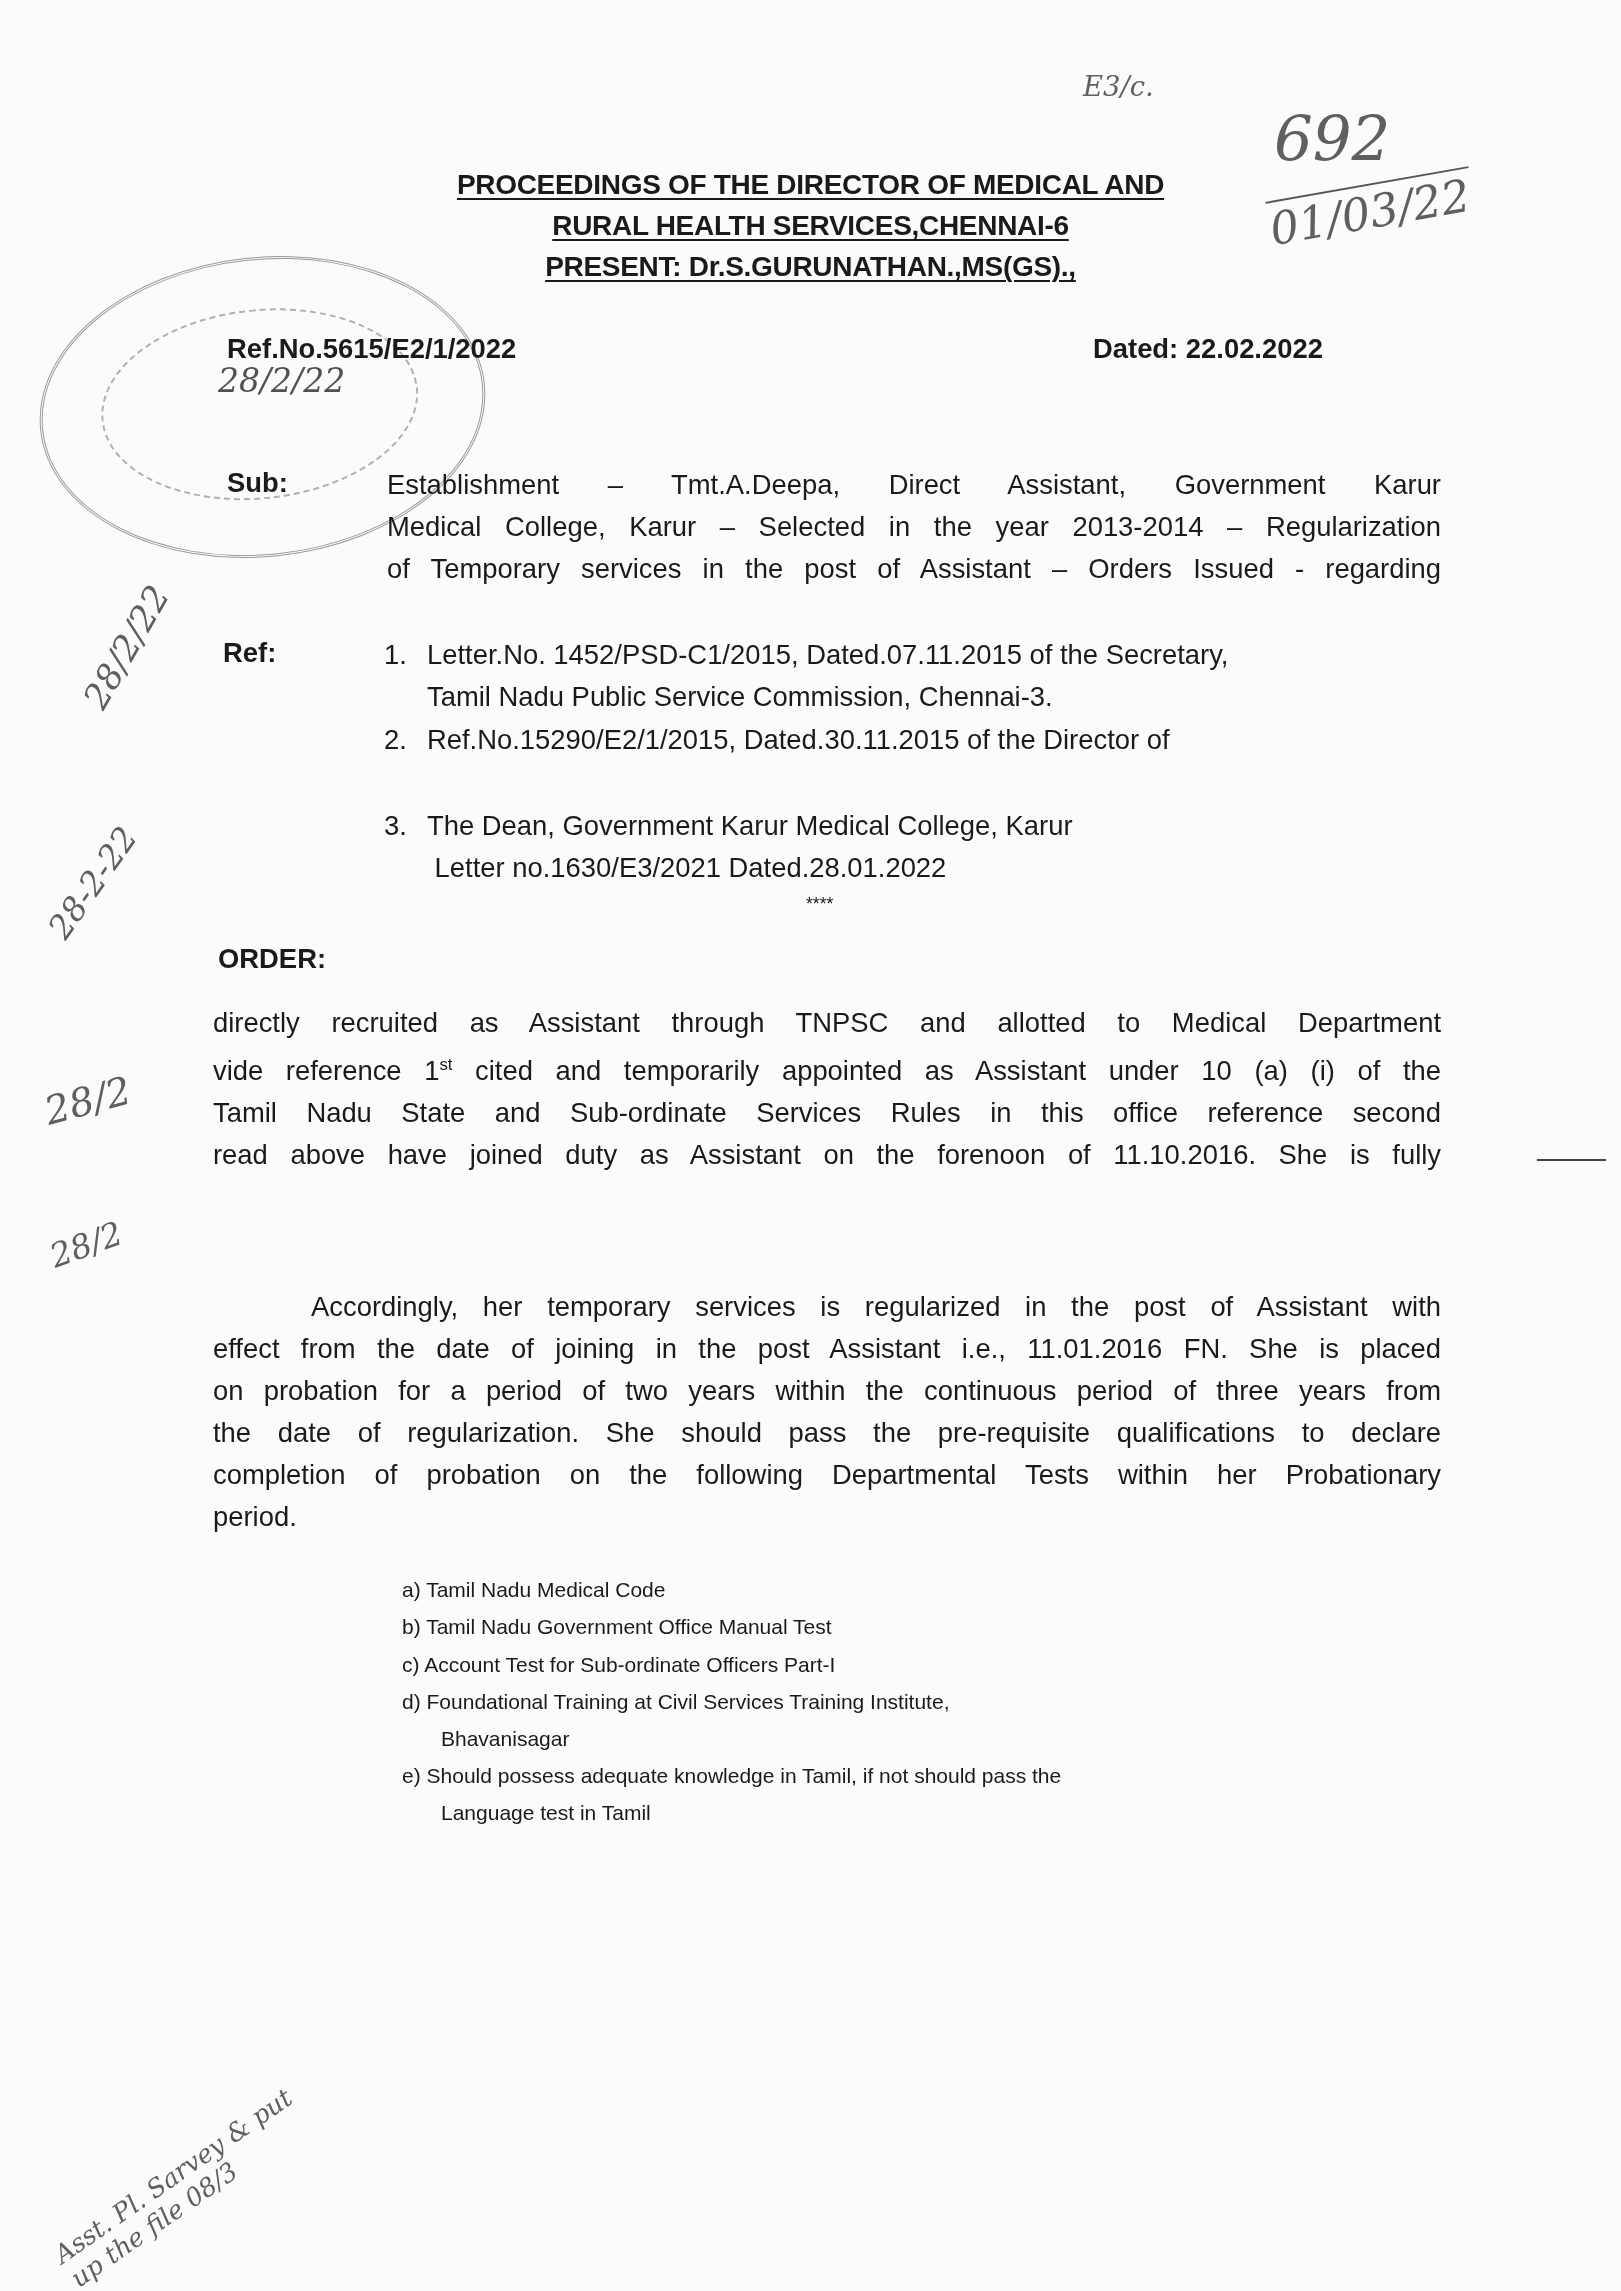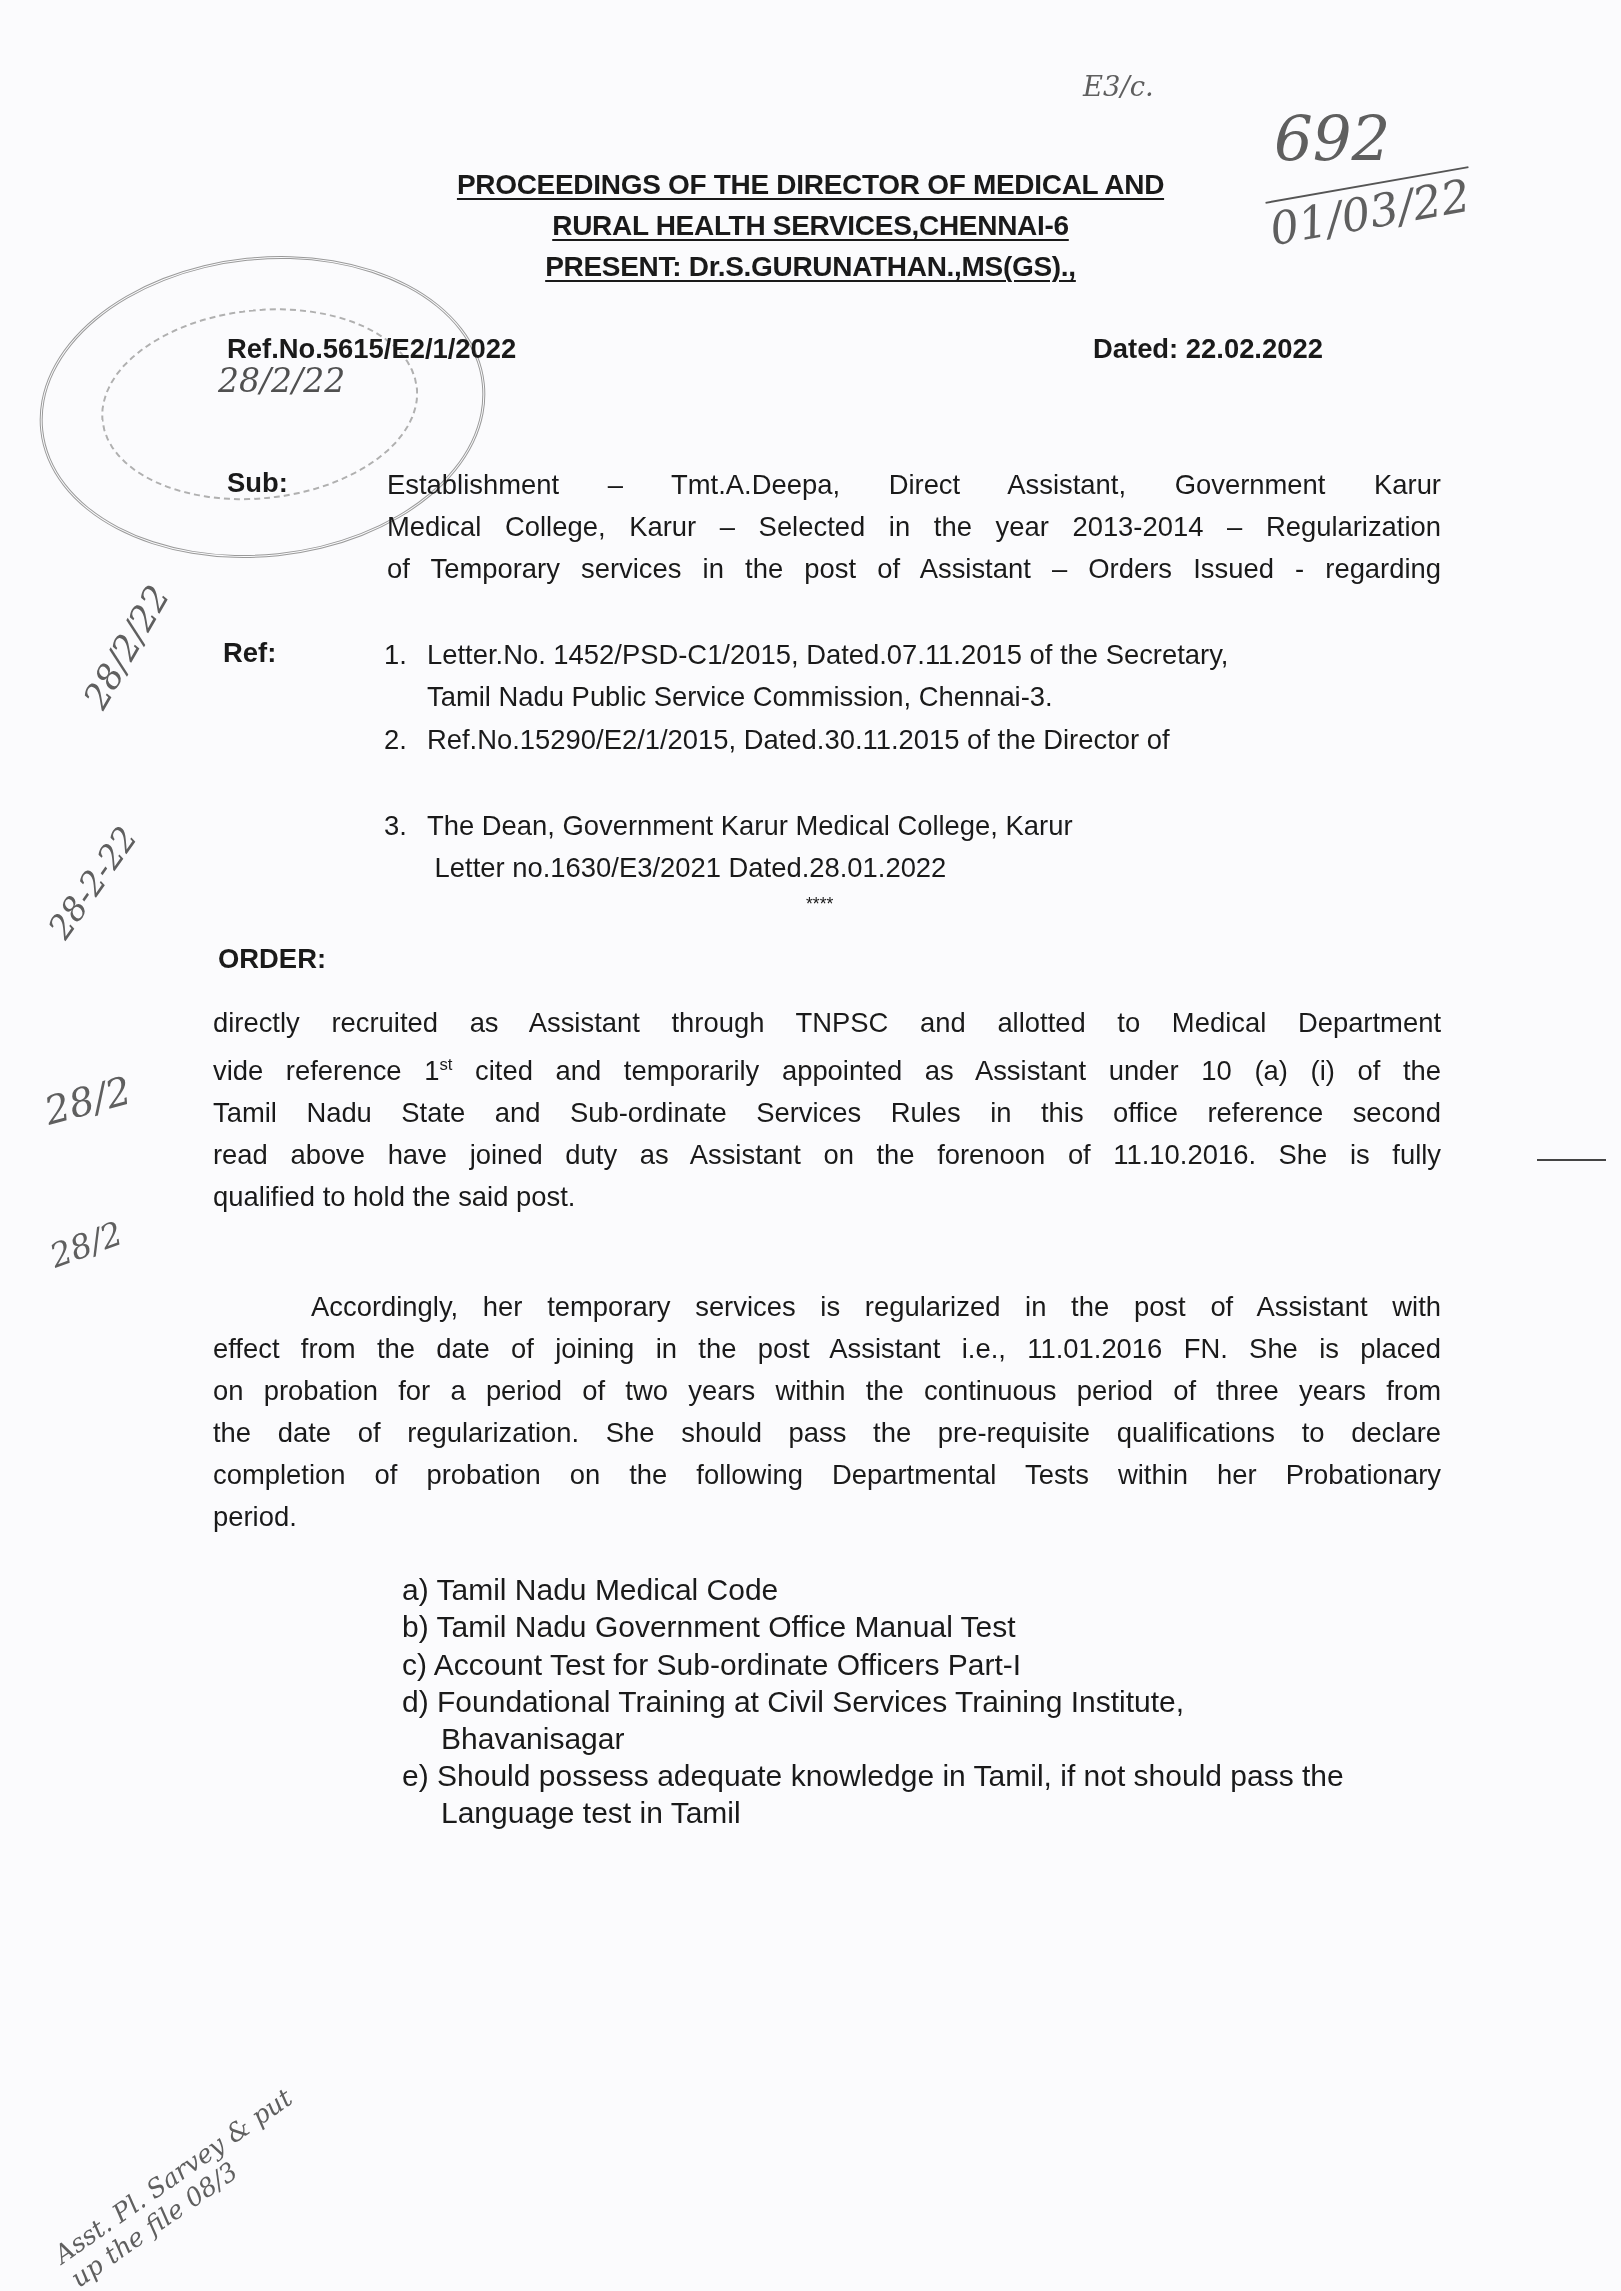--- a/index.html
+++ b/index.html
@@ -27,21 +27,21 @@
       position: absolute; left: 39px; top: 257px; width: 441px; height: 294px;
       border: 3.9px double #9a9a9a; border-radius: 50%;
       transform: rotate(-6deg);
     }
     .stamp-inner {
       position: absolute; left: 59px; top: 49px; width: 314px; height: 186px;
       border: 2px dashed #b0b0b0; border-radius: 50%;
     }
     .ref-item { position: absolute; left: 384px; font-size: 27.4px; line-height: 42px; }
     .ref-num { display: inline-block; width: 43px; }
-    .test-item { position: absolute; left: 402px; font-size: 30px; line-height: 37px; }
+    .test-item { position: absolute; left: 402px; font-size: 21px; line-height: 37px; }
     sup { font-size: 16.7px; }
   </style>
 </head>
 <body>
 
 <div class="hand" style="left:1083px;top:71px;font-size:27.4px;">E3/c.</div>
 <div class="hand" style="left:1274px;top:103px;font-size:61px;">692</div>
 <div class="abs" style="left:1264px;top:184px;width:206px;height:2px;background:#555;transform:rotate(-10deg);"></div>
 <div class="hand" style="left:1269px;top:186px;font-size:45px;transform:rotate(-10deg);">01/03/22</div>
 
@@ -84,21 +84,20 @@
 <div class="hand" style="left:49px;top:1225px;font-size:33px;transform:rotate(-20deg);">28/2</div>
 <div class="abs" style="left:1537px;top:1159px;width:69px;height:2px;background:#444;"></div>
 
 <div class="abs bold" style="left:218px;top:931px;font-size:27.4px;margin-top:12px;">ORDER:</div>
 
 <div class="abs txt" style="left:213px;top:1002px;width:1228px;">
   <div class="justify">directly recruited as Assistant through TNPSC and allotted to Medical Department</div>
   <div class="justify"><span>vide reference 1</span><sup>st</sup><span> cited and temporarily appointed as Assistant under 10 (a) (i) of the</span></div>
   <div class="justify">Tamil Nadu State and Sub-ordinate Services Rules in this office reference second</div>
   <div class="justify">read above have joined duty as Assistant on the forenoon of 11.10.2016. She is fully</div>
-  <div class="last">qualified to hold the said post.</div>
 </div>
 
 <div class="abs txt" style="left:213px;top:1286px;width:1228px;">
   <div class="justify" style="padding-left:98px;">Accordingly, her temporary services is regularized in the post of Assistant with</div>
   <div class="justify">effect from the date of joining in the post Assistant i.e., 11.01.2016 FN. She is placed</div>
   <div class="justify">on probation for a period of two years within the continuous period of three years from</div>
   <div class="justify">the date of regularization. She should pass the pre-requisite qualifications to declare</div>
   <div class="justify">completion of probation on the following Departmental Tests within her Probationary</div>
   <div class="last">period.</div>
 </div>

